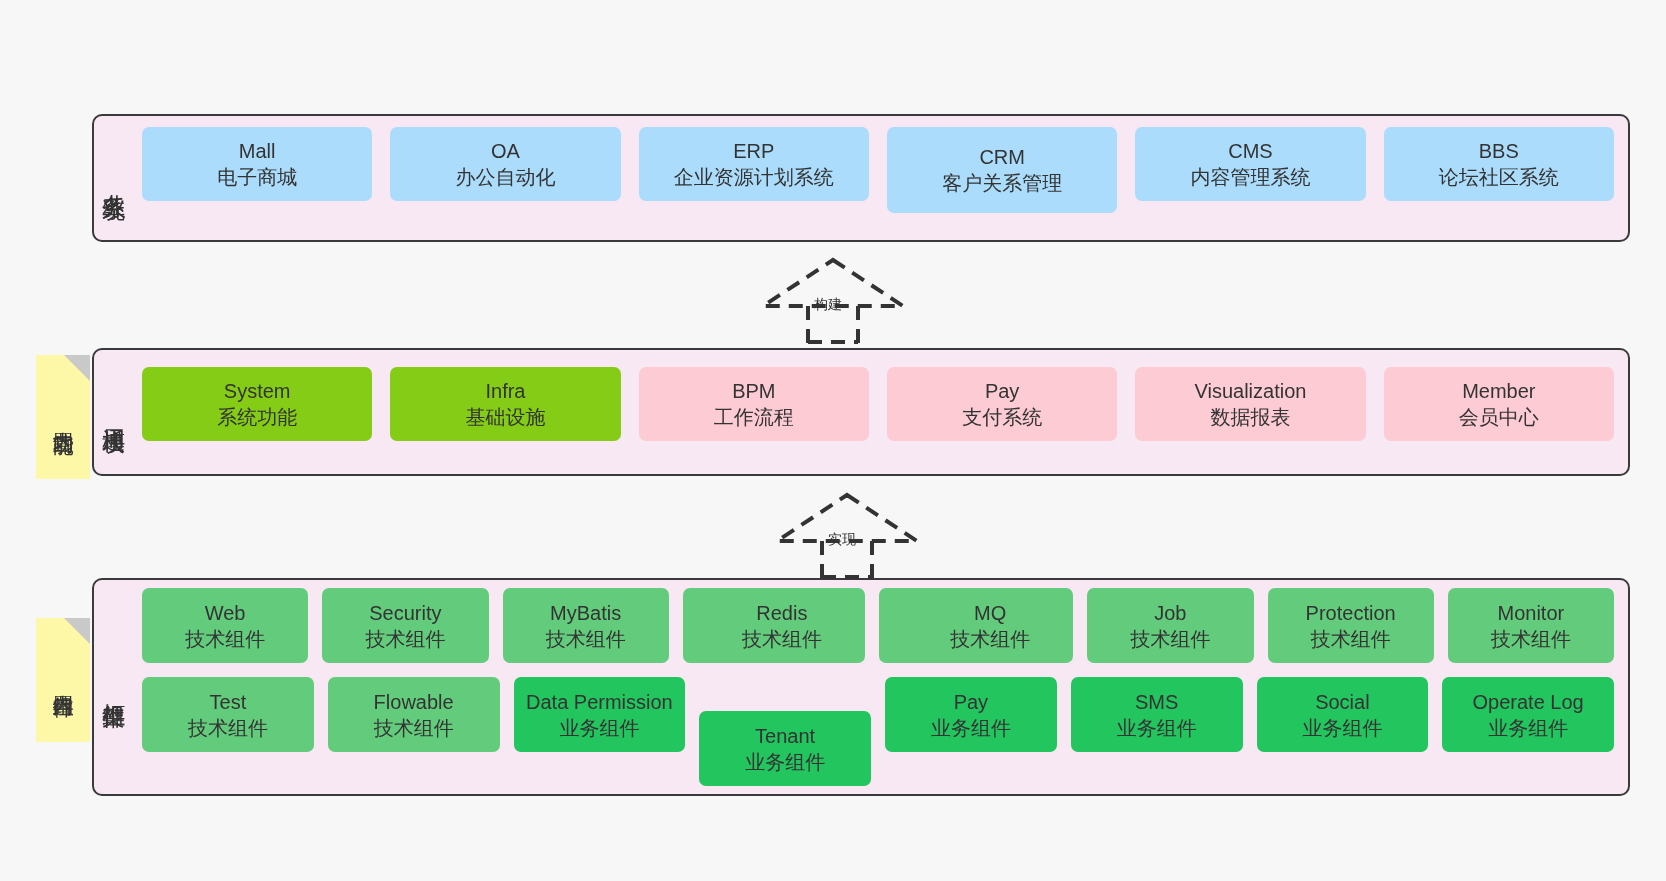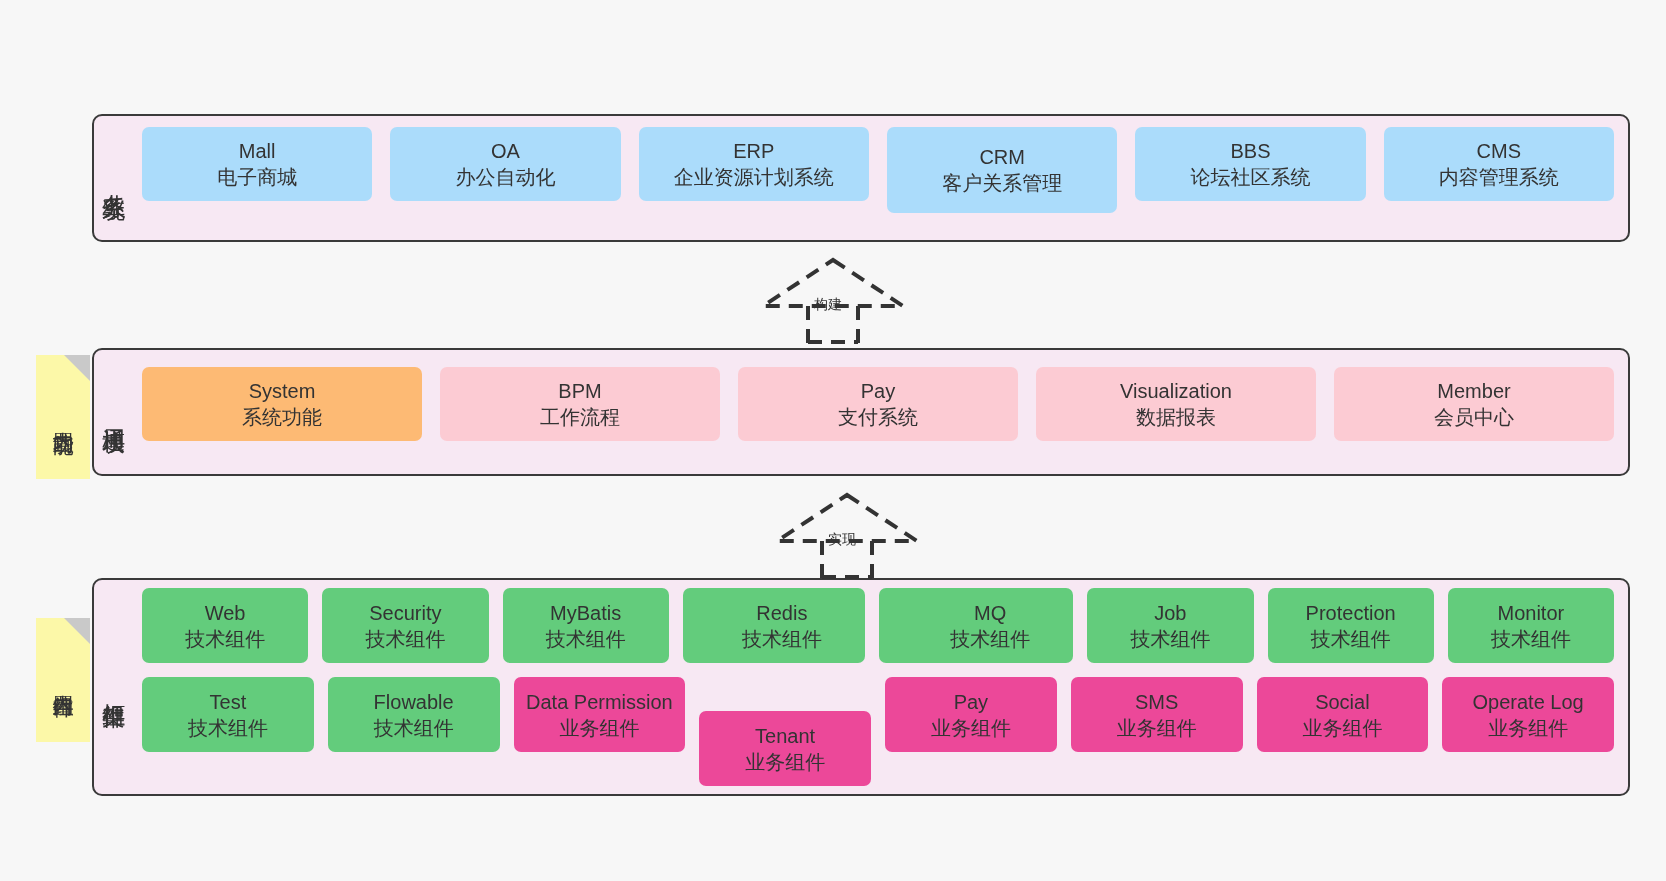--- a/index.html
+++ b/index.html
@@ -67,24 +67,24 @@
     line-height: 1.3;
     color: #333333;
     user-select: none;
   }
   .cell .en { white-space: nowrap; }
   .cell .cn { white-space: nowrap; }
   .cell.wrap .en { white-space: normal; }
 
   
   .c-blue       { background: #abdcfb; }
-  .c-red        { background: #fdba74; }
+  .c-red        { background: #84cc16; }
   .c-pink       { background: #fccbd3; }
   .c-green      { background: #63cc7c; }
-  .c-greenlight { background: #ec4899; }
+  .c-greenlight { background: #22c55e; }
 
   
   .sticky {
     position: absolute;
     box-sizing: border-box;
     background: #fcf8a8;
     z-index: 2;
     display: flex;
     align-items: center;
     justify-content: center;
@@ -138,26 +138,26 @@
       </div>
       <div class="cell c-blue" style="height:74px;">
         <span class="en">ERP</span>
         <span class="cn">企业资源计划系统</span>
       </div>
       <div class="cell c-blue" style="height:86px;">
         <span class="en">CRM</span>
         <span class="cn">客户关系管理</span>
       </div>
       <div class="cell c-blue" style="height:74px;">
+        <span class="en">CMS</span>
+        <span class="cn">内容管理系统</span>
+      </div>
+      <div class="cell c-blue" style="height:74px;">
         <span class="en">BBS</span>
         <span class="cn">论坛社区系统</span>
-      </div>
-      <div class="cell c-blue" style="height:74px;">
-        <span class="en">CMS</span>
-        <span class="cn">内容管理系统</span>
       </div>
     </div>
   </div>
 </div>
 
 <div class="connector" style="left:752px; top:252px; width:160px; height:92px;">
   <svg width="160" height="92" viewBox="0 0 160 92">
     <polygon points="81,8 151,54 11,54" fill="none" stroke="#333333" stroke-width="4" stroke-dasharray="14,9" stroke-linecap="butt"></polygon>
     <path d="M 56,54 L 56,92 M 106,54 L 106,92 M 56,90 L 106,90" fill="none" stroke="#333333" stroke-width="4" stroke-dasharray="14,9" stroke-linecap="butt"></path>
   </svg>
@@ -170,20 +170,24 @@
 </div>
 
 <div class="layer" style="left:92px; top:348px; width:1538px; height:128px;">
   <div class="layer-title">通用模块</div>
   <div class="layer-body">
     <div class="row">
       <div class="cell c-red" style="height:74px;">
         <span class="en">System</span>
         <span class="cn">系统功能</span>
       </div>
+      <div class="cell c-red" style="height:74px;">
+        <span class="en">Infra</span>
+        <span class="cn">基础设施</span>
+      </div>
       <div class="cell c-pink" style="height:74px;">
         <span class="en">BPM</span>
         <span class="cn">工作流程</span>
       </div>
       <div class="cell c-pink" style="height:74px;">
         <span class="en">Pay</span>
         <span class="cn">支付系统</span>
       </div>
       <div class="cell c-pink" style="height:74px;">
         <span class="en">Visualization</span>

